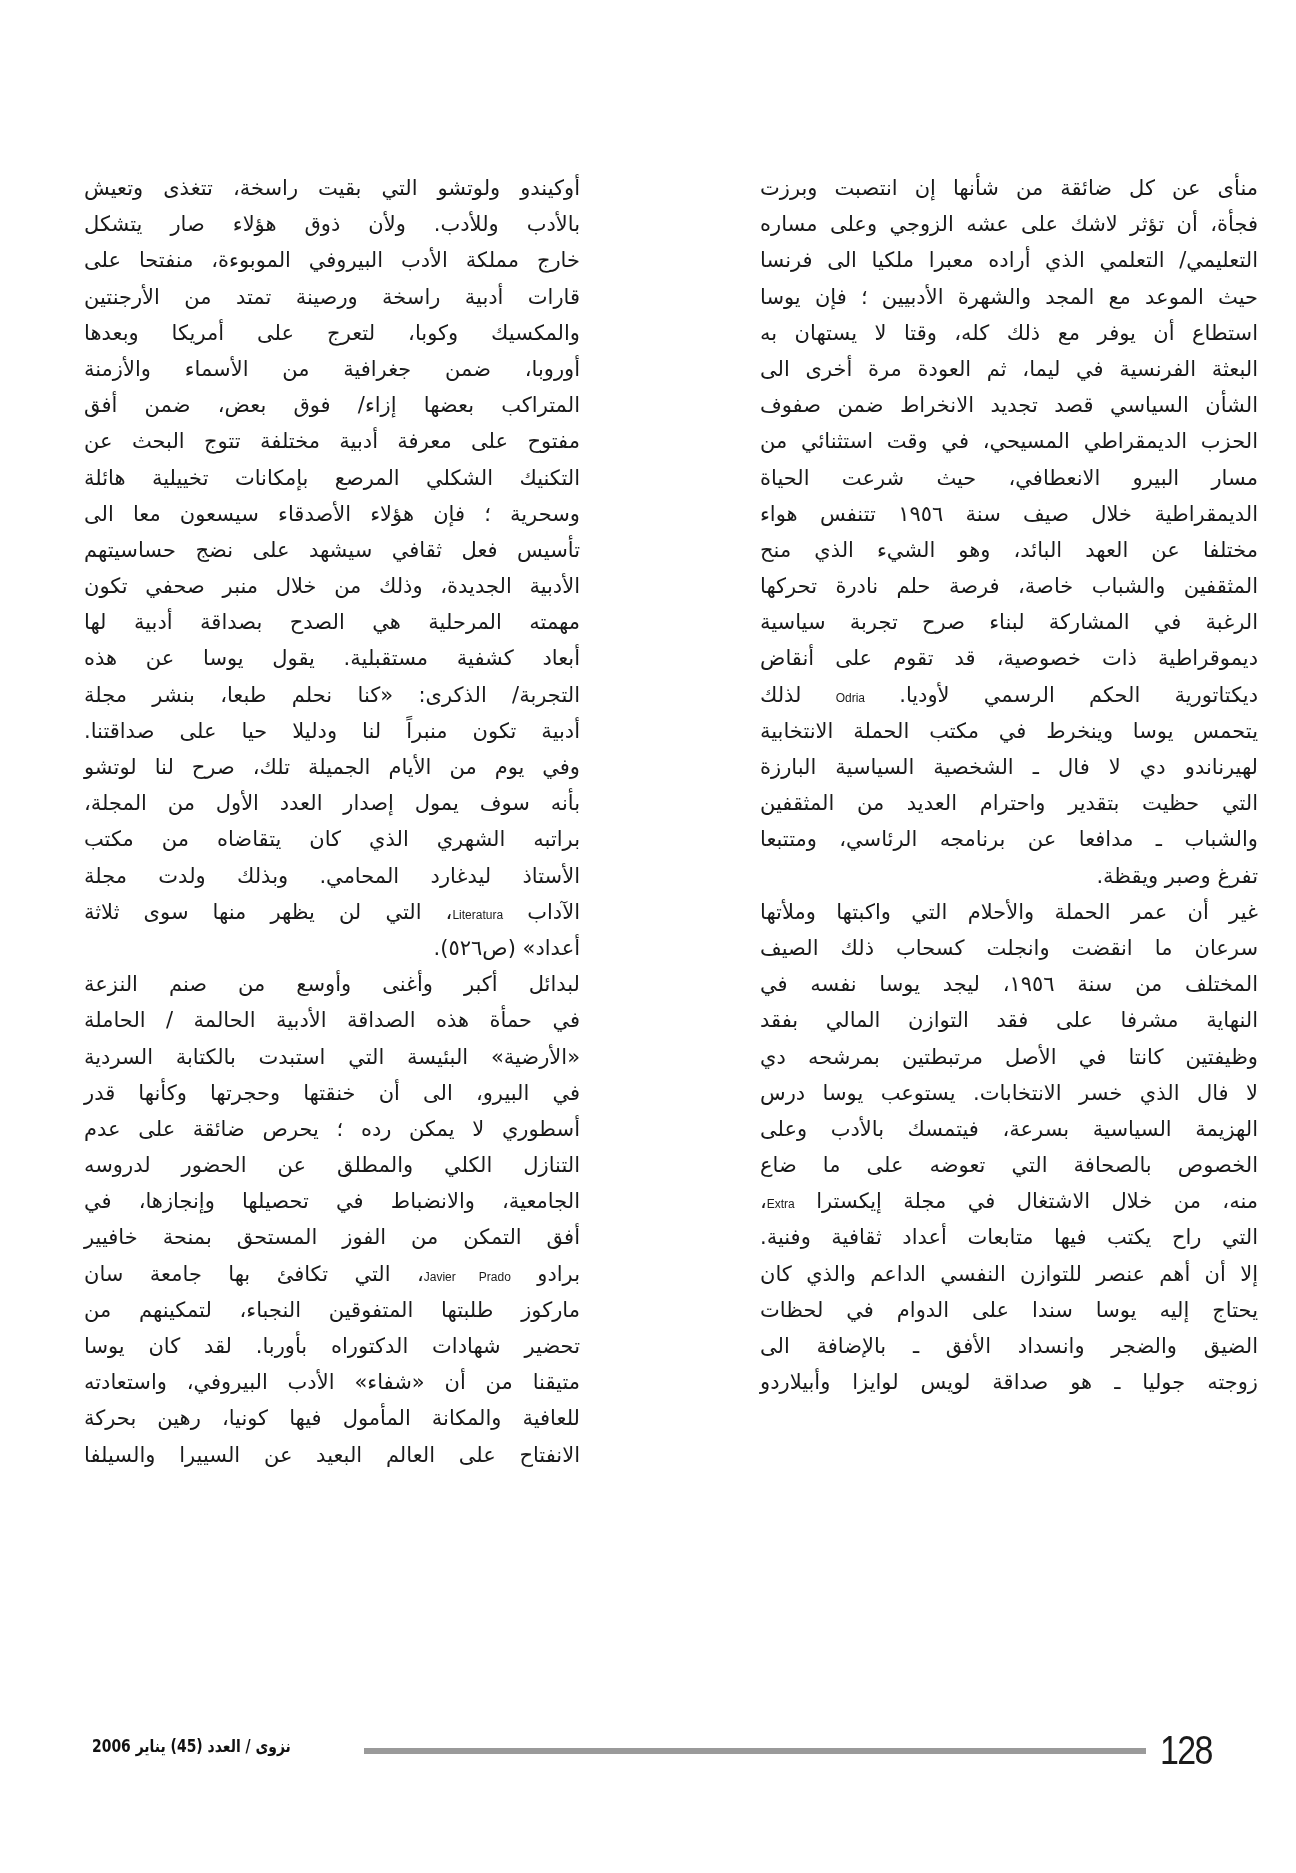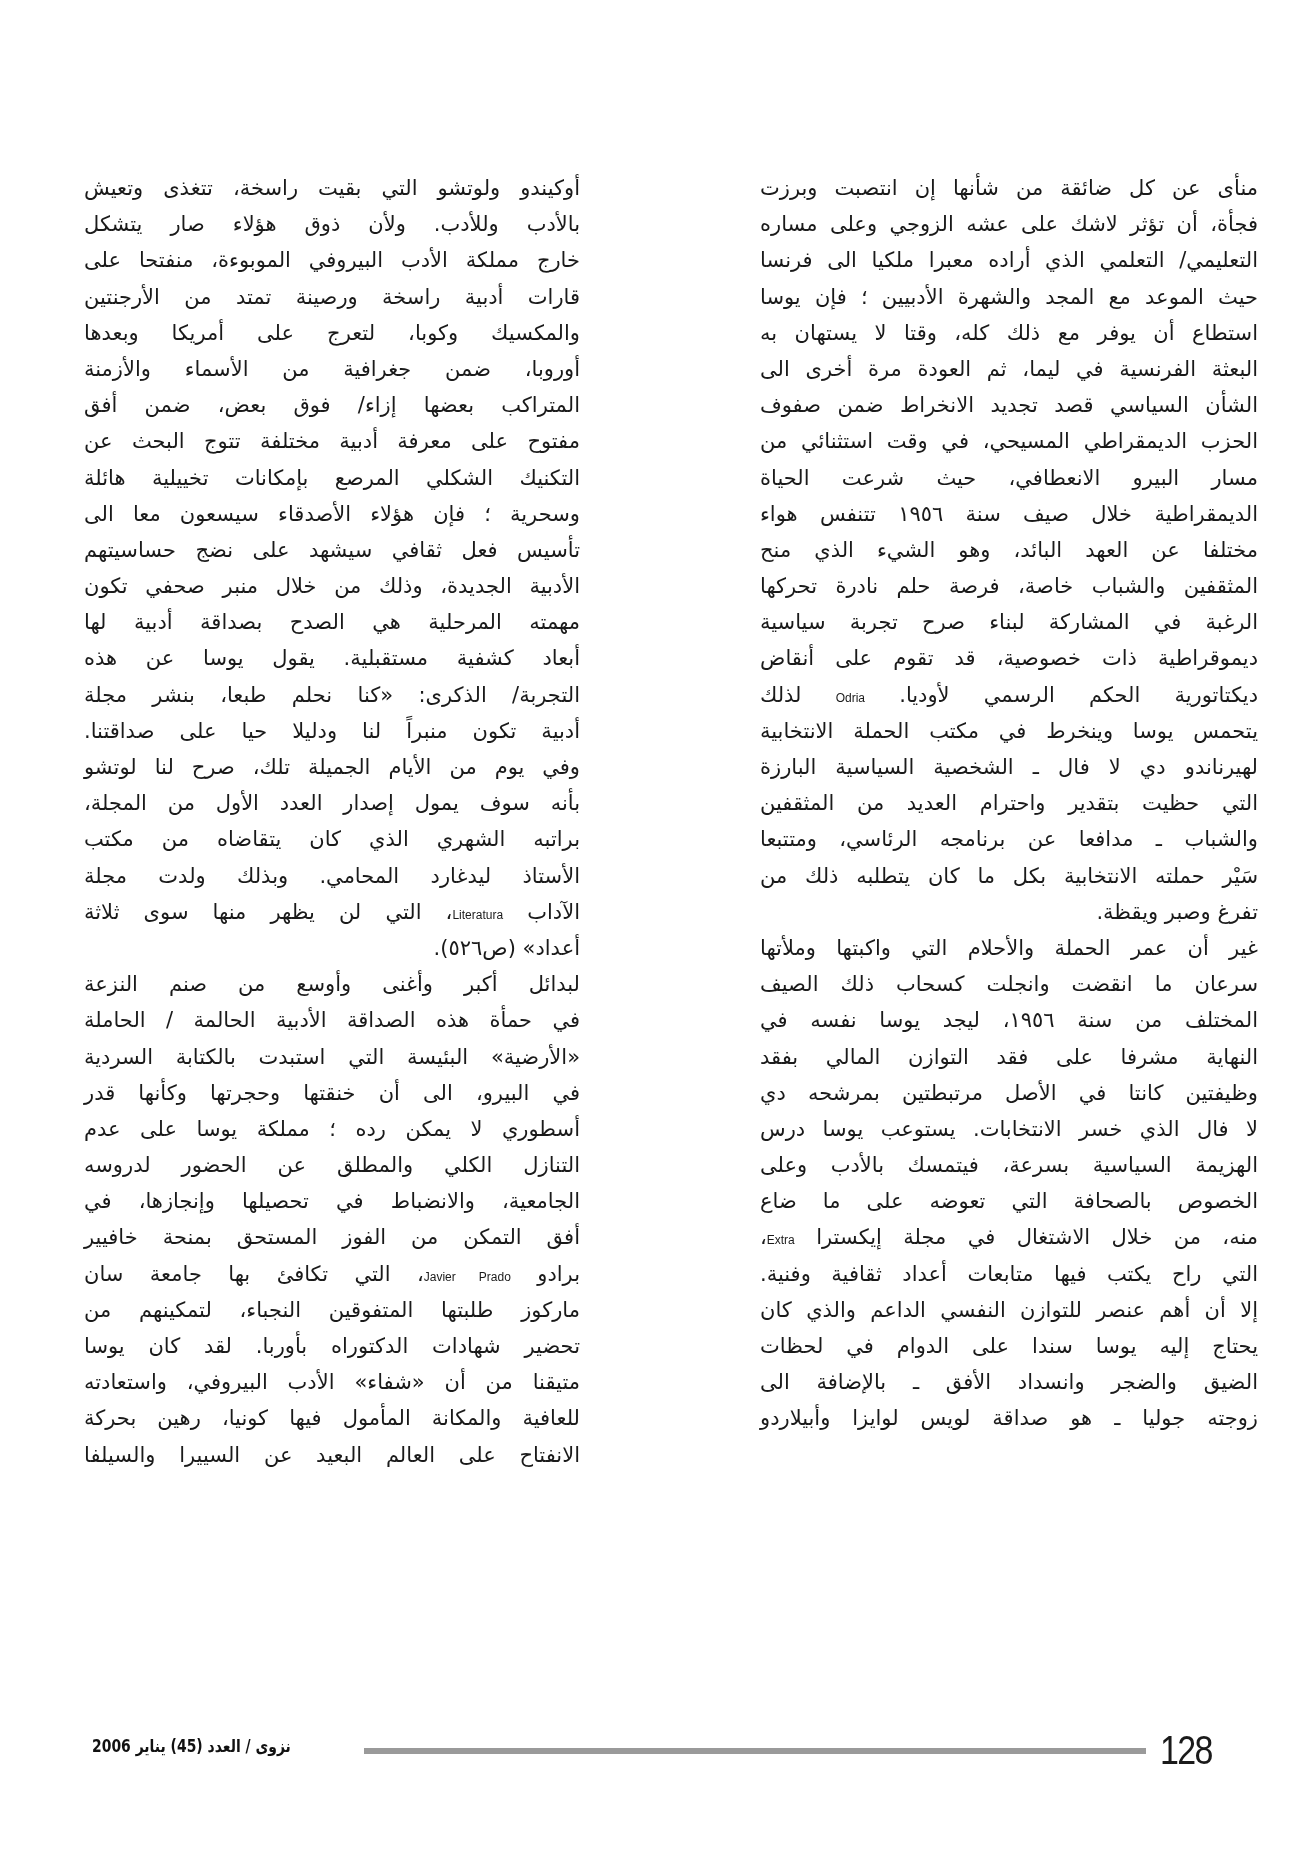--- a/index.html
+++ b/index.html
@@ -42,21 +42,20 @@
       <div class="line">الديمقراطية خلال صيف سنة ١٩٥٦ تتنفس هواء</div>
       <div class="line">مختلفا عن العهد البائد، وهو الشيء الذي منح</div>
       <div class="line">المثقفين والشباب خاصة، فرصة حلم نادرة تحركها</div>
       <div class="line">الرغبة في المشاركة لبناء صرح تجربة سياسية</div>
       <div class="line">ديموقراطية ذات خصوصية، قد تقوم على أنقاض</div>
       <div class="line" style="word-spacing: 0.003125px;"><span>ديكتاتورية الحكم الرسمي لأوديا. </span><span class="latin">Odria</span><span> لذلك</span></div>
       <div class="line">يتحمس يوسا وينخرط في مكتب الحملة الانتخابية</div>
       <div class="line">لهيرناندو دي لا فال ـ الشخصية السياسية البارزة</div>
       <div class="line">التي حظيت بتقدير واحترام العديد من المثقفين</div>
       <div class="line">والشباب ـ مدافعا عن برنامجه الرئاسي، ومتتبعا</div>
-      <div class="line">سَيْر حملته الانتخابية بكل ما كان يتطلبه ذلك من</div>
       <div class="line last">تفرغ وصبر ويقظة.</div>
       <div class="line">غير أن عمر الحملة والأحلام التي واكبتها وملأتها</div>
       <div class="line">سرعان ما انقضت وانجلت كسحاب ذلك الصيف</div>
       <div class="line">المختلف من سنة ١٩٥٦، ليجد يوسا نفسه في</div>
       <div class="line">النهاية مشرفا على فقد التوازن المالي بفقد</div>
       <div class="line">وظيفتين كانتا في الأصل مرتبطتين بمرشحه دي</div>
       <div class="line">لا فال الذي خسر الانتخابات. يستوعب يوسا درس</div>
       <div class="line">الهزيمة السياسية بسرعة، فيتمسك بالأدب وعلى</div>
       <div class="line">الخصوص بالصحافة التي تعوضه على ما ضاع</div>
       <div class="line"><span>منه، من خلال الاشتغال في مجلة إيكسترا </span><span class="latin">Extra</span><span>،</span></div>
@@ -86,21 +85,21 @@
       <div class="line">وفي يوم من الأيام الجميلة تلك، صرح لنا لوتشو</div>
       <div class="line">بأنه سوف يمول إصدار العدد الأول من المجلة،</div>
       <div class="line">براتبه الشهري الذي كان يتقاضاه من مكتب</div>
       <div class="line">الأستاذ ليدغارد المحامي. وبذلك ولدت مجلة</div>
       <div class="line"><span>الآداب </span><span class="latin">Literatura</span><span>، التي لن يظهر منها سوى ثلاثة</span></div>
       <div class="line last">أعداد» (ص٥٢٦).</div>
       <div class="line">لبدائل أكبر وأغنى وأوسع من صنم النزعة</div>
       <div class="line">في حمأة هذه الصداقة الأدبية الحالمة / الحاملة</div>
       <div class="line">«الأرضية» البئيسة التي استبدت بالكتابة السردية</div>
       <div class="line">في البيرو، الى أن خنقتها وحجرتها وكأنها قدر</div>
-      <div class="line">أسطوري لا يمكن رده ؛ مملكة يوسا على عدم</div>
+      <div class="line">أسطوري لا يمكن رده ؛ يحرص ضائقة على عدم</div>
       <div class="line">التنازل الكلي والمطلق عن الحضور لدروسه</div>
       <div class="line">الجامعية، والانضباط في تحصيلها وإنجازها، في</div>
       <div class="line">أفق التمكن من الفوز المستحق بمنحة خافيير</div>
       <div class="line" style="transform-origin: right center; transform: scaleX(0.999968);"><span>برادو </span><span class="latin">Javier Prado</span><span>، التي تكافئ بها جامعة سان</span></div>
       <div class="line">ماركوز طلبتها المتفوقين النجباء، لتمكينهم من</div>
       <div class="line">تحضير شهادات الدكتوراه بأوربا. لقد كان يوسا</div>
       <div class="line">متيقنا من أن «شفاء» الأدب البيروفي، واستعادته</div>
       <div class="line">للعافية والمكانة المأمول فيها كونيا، رهين بحركة</div>
       <div class="line">الانفتاح على العالم البعيد عن السييرا والسيلفا</div>
     </div>

